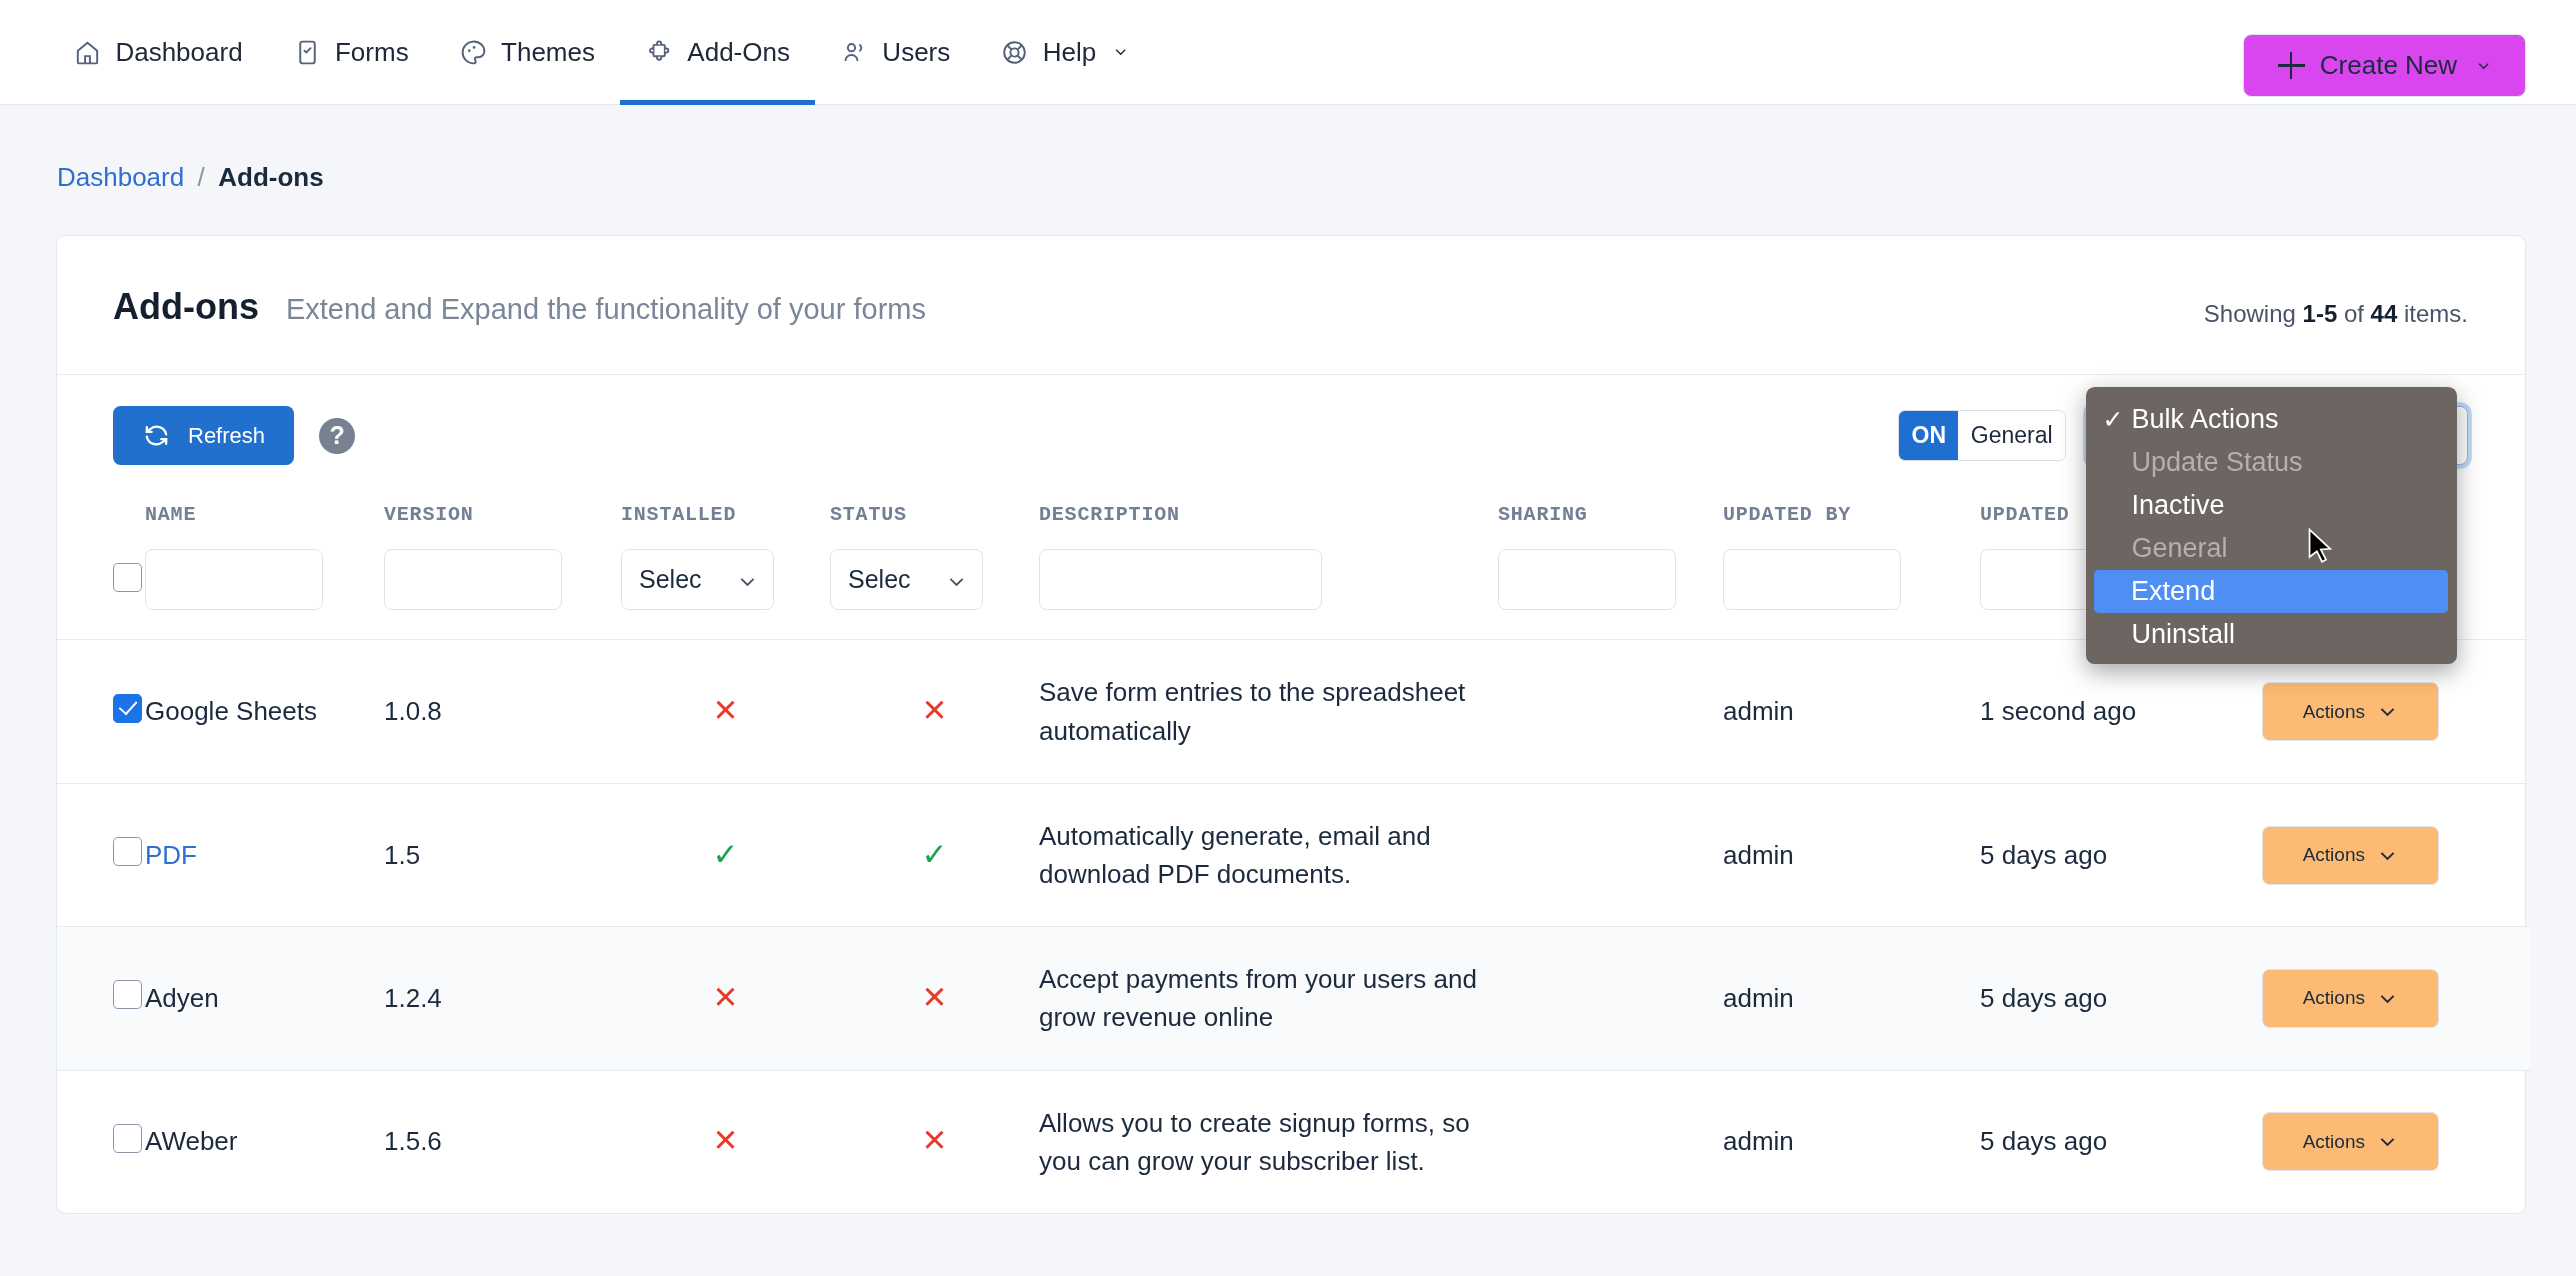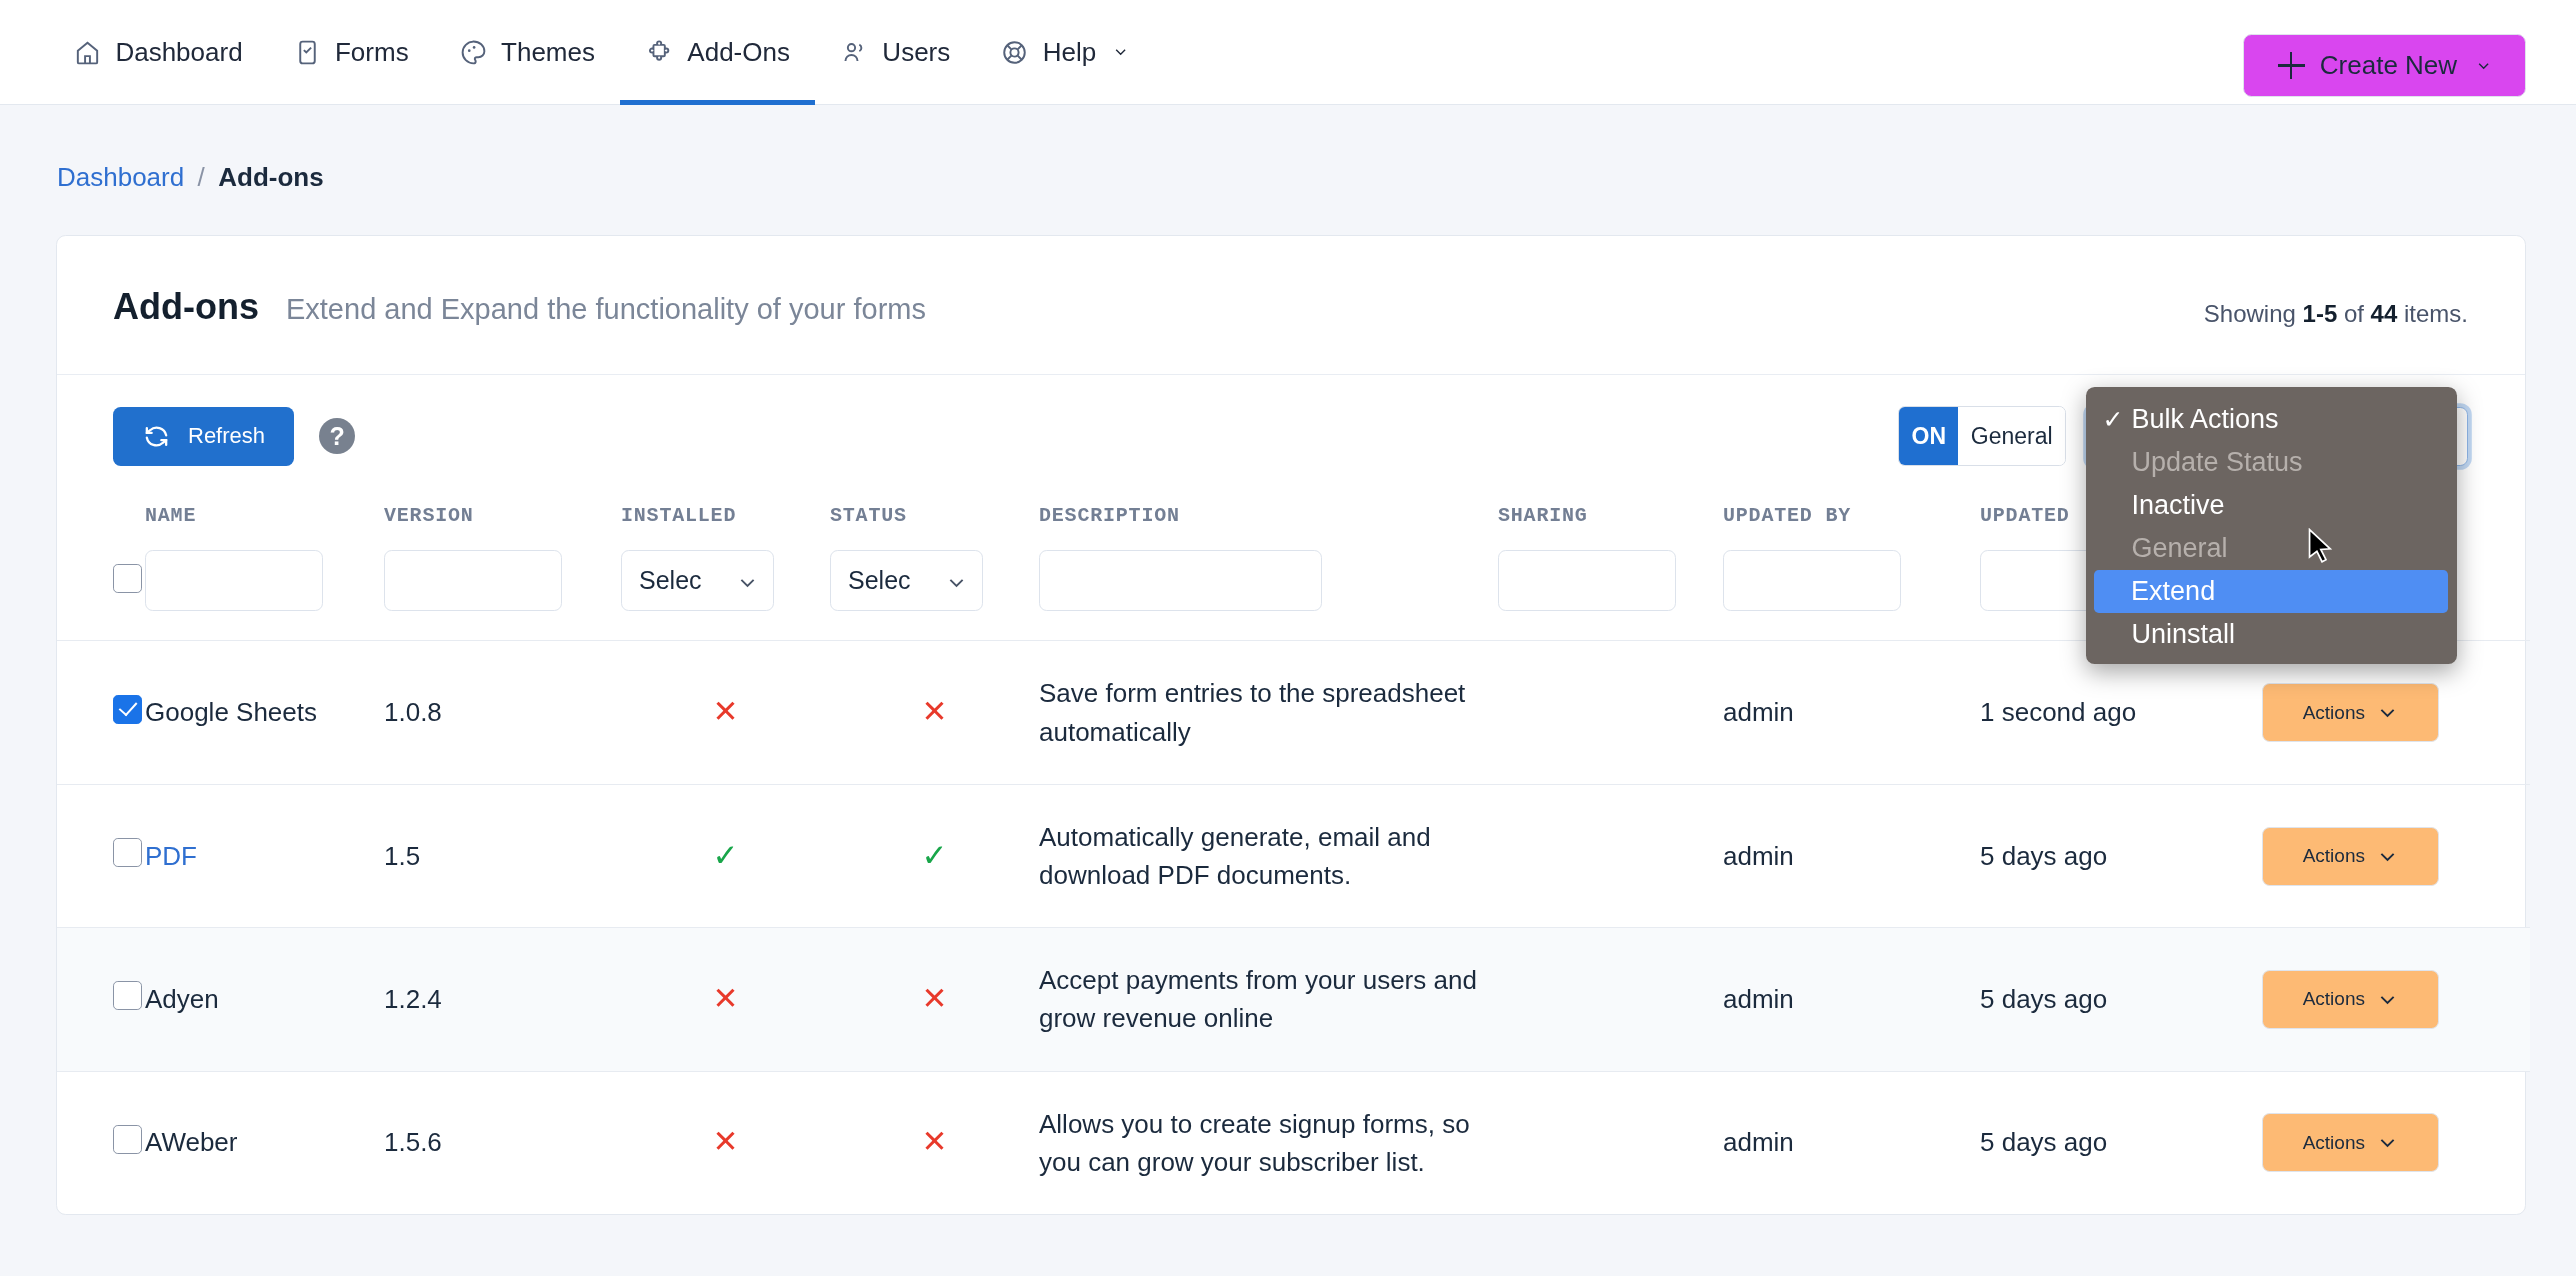--- a/index.html
+++ b/index.html
@@ -151,21 +151,21 @@
   }
   .toolbar-right {
     margin-left: auto;
     display: flex;
     align-items: center;
     gap: 21px;
     position: relative;
   }
   .filter-toggle {
     display: inline-flex;
-    height: 60px;
+    height: 51px;
     border: 1px solid #d9dfe8;
     border-radius: 6.7px;
     overflow: hidden;
     font-size: 23px;
     cursor: pointer;
     background: #fff;
   }
   .filter-toggle .on {
     background: #1f6fd0; color: #fff;
     display: flex; align-items: center; padding: 0 12.4px; font-weight: bold;

